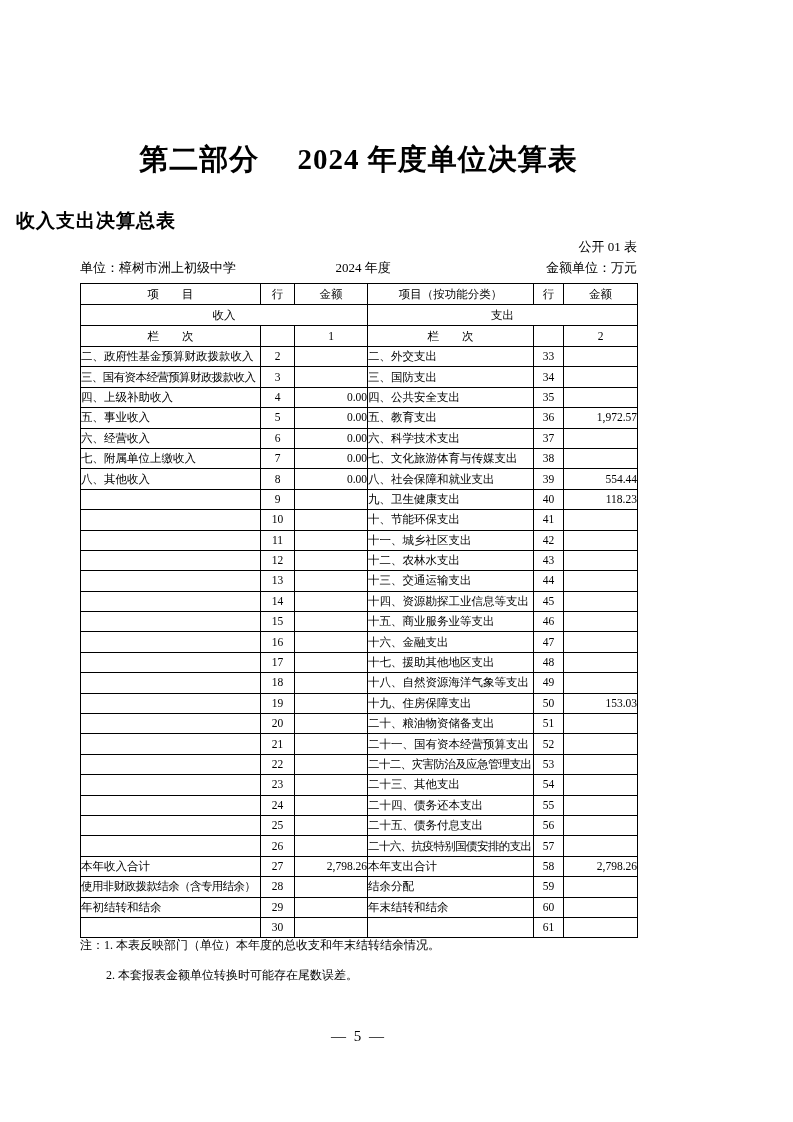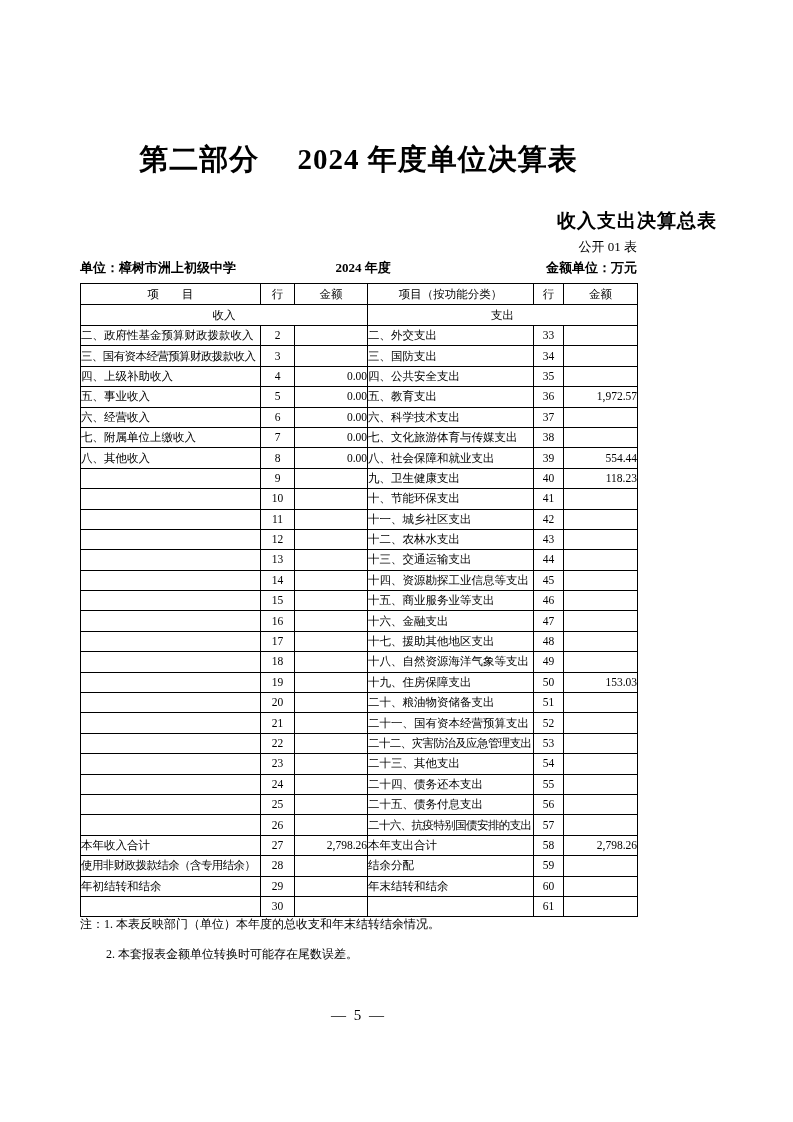--- a/index.html
+++ b/index.html
@@ -9,33 +9,33 @@
     color:#000;
   }
   .page{width:717px;height:1122px;box-sizing:border-box;padding-top:142px;}
   .doc-title{
     margin:0;text-align:center;
     font-size:29px;line-height:34px;font-weight:bold;
     font-family:"Liberation Serif","DejaVu Serif",serif;
     letter-spacing:1px;
   }
   .doc-subtitle{
-    margin:33px 0 0 4px;text-align:right;
+    margin:33px 0 0 16px;text-align:left;
     font-size:19px;line-height:24px;font-weight:bold;
     font-family:"Liberation Sans","DejaVu Sans",sans-serif;
     letter-spacing:1px;
   }
   .content{width:557px;margin:0 auto;}
   .table-code{
     margin-top:6px;text-align:right;
     font-size:13px;line-height:16px;
   }
   .meta-row{
     margin-top:4px;display:flex;justify-content:space-between;align-items:baseline;
-    font-size:13px;line-height:17px;font-weight:bold;
+    font-size:13px;line-height:17px;
   }
   .meta-row .mid{position:relative;left:-28px;}
   table.acct{
     margin-top:7px;border-collapse:collapse;table-layout:fixed;
     width:557px;border:1.5px solid #000;
   }
   .acct th,.acct td{
     border:1px solid #000;font-weight:normal;
     font-size:11.5px;line-height:13px;padding:0;overflow:hidden;white-space:nowrap;
     vertical-align:middle;
@@ -86,20 +86,28 @@
           <th>行</th>
           <th>金额</th>
           <th>项目（按功能分类）</th>
           <th>行</th>
           <th>金额</th>
         </tr>
         <tr>
           <th colspan="3">收入</th>
           <th colspan="3">支出</th>
         </tr>
+        <tr>
+          <th>栏　　次</th>
+          <th></th>
+          <th>1</th>
+          <th>栏　　次</th>
+          <th></th>
+          <th>2</th>
+        </tr>
       </thead>
       <tbody>
           <tr>
     <td class="c-item c-ii">二、政府性基金预算财政拨款收入</td>
     <td class="c-no c-ir">2</td>
     <td class="c-amt c-ia"></td>
     <td class="c-item c-ei">二、外交支出</td>
     <td class="c-no c-er">33</td>
     <td class="c-amt c-ea"></td>
   </tr>

